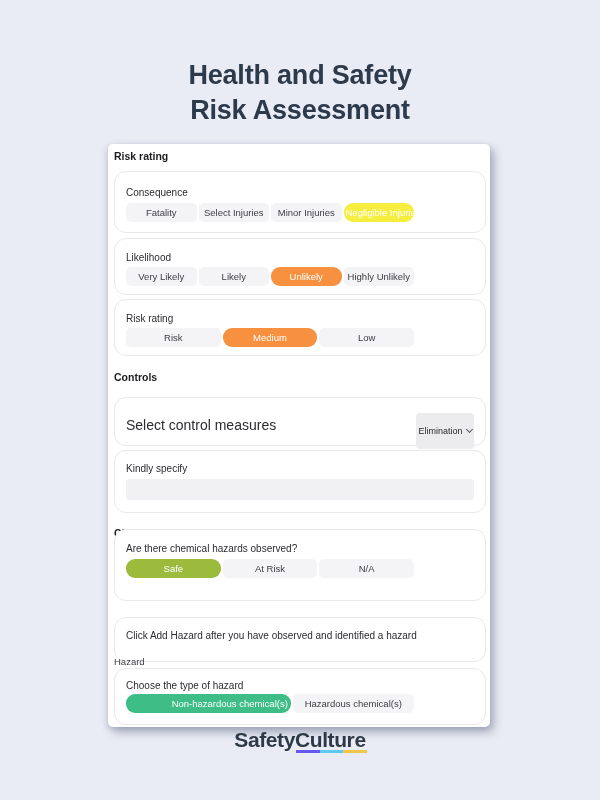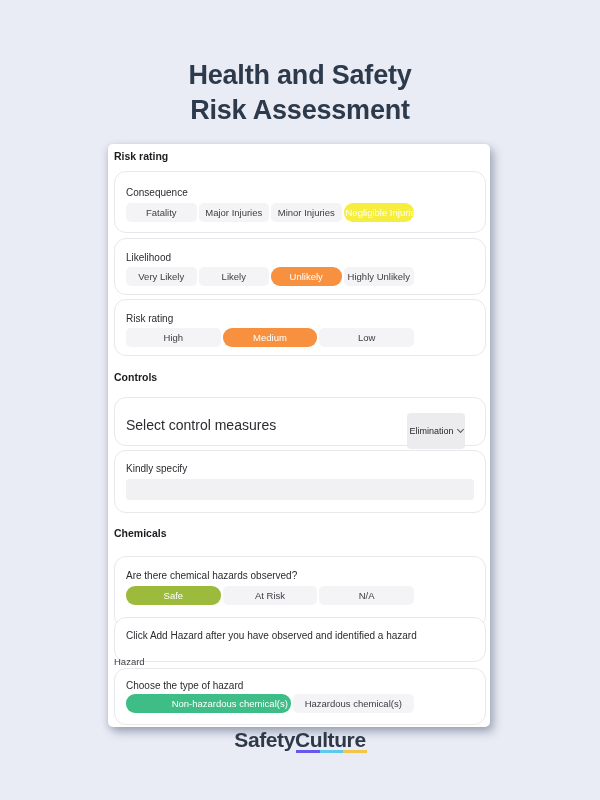--- a/index.html
+++ b/index.html
@@ -51,21 +51,21 @@
     line-height:19px; text-align:center; padding:0 2px; cursor:pointer;
     overflow:hidden; white-space:nowrap;
   }
   .btn.sel{color:#fff; border-radius:9px;}
   .sel-yellow{background:var(--yellow);}
   .sel-orange{background:var(--orange);}
   .sel-olive{background:var(--olive);}
   .sel-teal{background:var(--teal);padding-left:45px;}
   .inline-label{position:absolute; left:11px; top:19px; font-size:14px; color:#2b2b30;}
   .dropdown{
-    position:absolute; right:20px; top:15px; width:58px; height:36px;
+    position:absolute; right:11px; top:15px; width:58px; height:36px;
     background:var(--dropdown-bg); border-radius:4px; cursor:pointer;
     display:flex; align-items:center; justify-content:center; gap:4px;
     font-size:9px; color:#28282c;text-align:right;
   }
   .chev{
     width:5px; height:5px; border-right:1.4px solid #55555c; border-bottom:1.4px solid #55555c;
     transform:rotate(45deg); margin-top:-3px;
   }
   .text-input{
     position:absolute; left:11px; top:28px; width:348px; height:21px;
@@ -95,40 +95,40 @@
 </h1>
 
 <section class="card">
 
   <div class="section-header" style="top:6px">Risk rating</div>
 
   <div class="panel" style="top:27px; height:62px">
     <div class="plabel" style="top:15px">Consequence</div>
     <div class="btn-row" style="top:31px">
       <button class="btn">Fatality</button>
-      <button class="btn">Major Injuries</button>
+      <button class="btn">Select Injuries</button>
       <button class="btn">Minor Injuries</button>
       <button class="btn sel sel-yellow">Negligible Injuries</button>
     </div>
   </div>
 
   <div class="panel" style="top:94px; height:57px">
     <div class="plabel">Likelihood</div>
     <div class="btn-row">
       <button class="btn">Very Likely</button>
       <button class="btn">Likely</button>
       <button class="btn sel sel-orange">Unlikely</button>
       <button class="btn">Highly Unlikely</button>
     </div>
   </div>
 
   <div class="panel" style="top:155px; height:57px">
     <div class="plabel">Risk rating</div>
     <div class="btn-row">
-      <button class="btn">High</button>
+      <button class="btn">Risk</button>
       <button class="btn sel sel-orange">Medium</button>
       <button class="btn">Low</button>
     </div>
   </div>
 
   <div class="section-header" style="top:227px">Controls</div>
 
   <div class="panel" style="top:253px; height:49px">
     <div class="inline-label">Select control measures</div>
     <div class="dropdown">
@@ -137,21 +137,21 @@
     </div>
   </div>
 
   <div class="panel" style="top:306px; height:63px">
     <div class="plabel" style="top:12px">Kindly specify</div>
     <input class="text-input" type="text" value="" style="">
   </div>
 
   <div class="section-header" style="top:383px">Chemicals</div>
 
-  <div class="panel" style="top:412px; height:72px">
+  <div class="panel" style="top:385px; height:72px">
     <div class="plabel">Are there chemical hazards observed?</div>
     <div class="btn-row" style="top:29px">
       <button class="btn sel sel-olive">Safe</button>
       <button class="btn">At Risk</button>
       <button class="btn">N/A</button>
     </div>
   </div>
 
   <div class="panel" style="top:473px; height:45px">
     <div class="note">Click Add Hazard after you have observed and identified a hazard</div>

